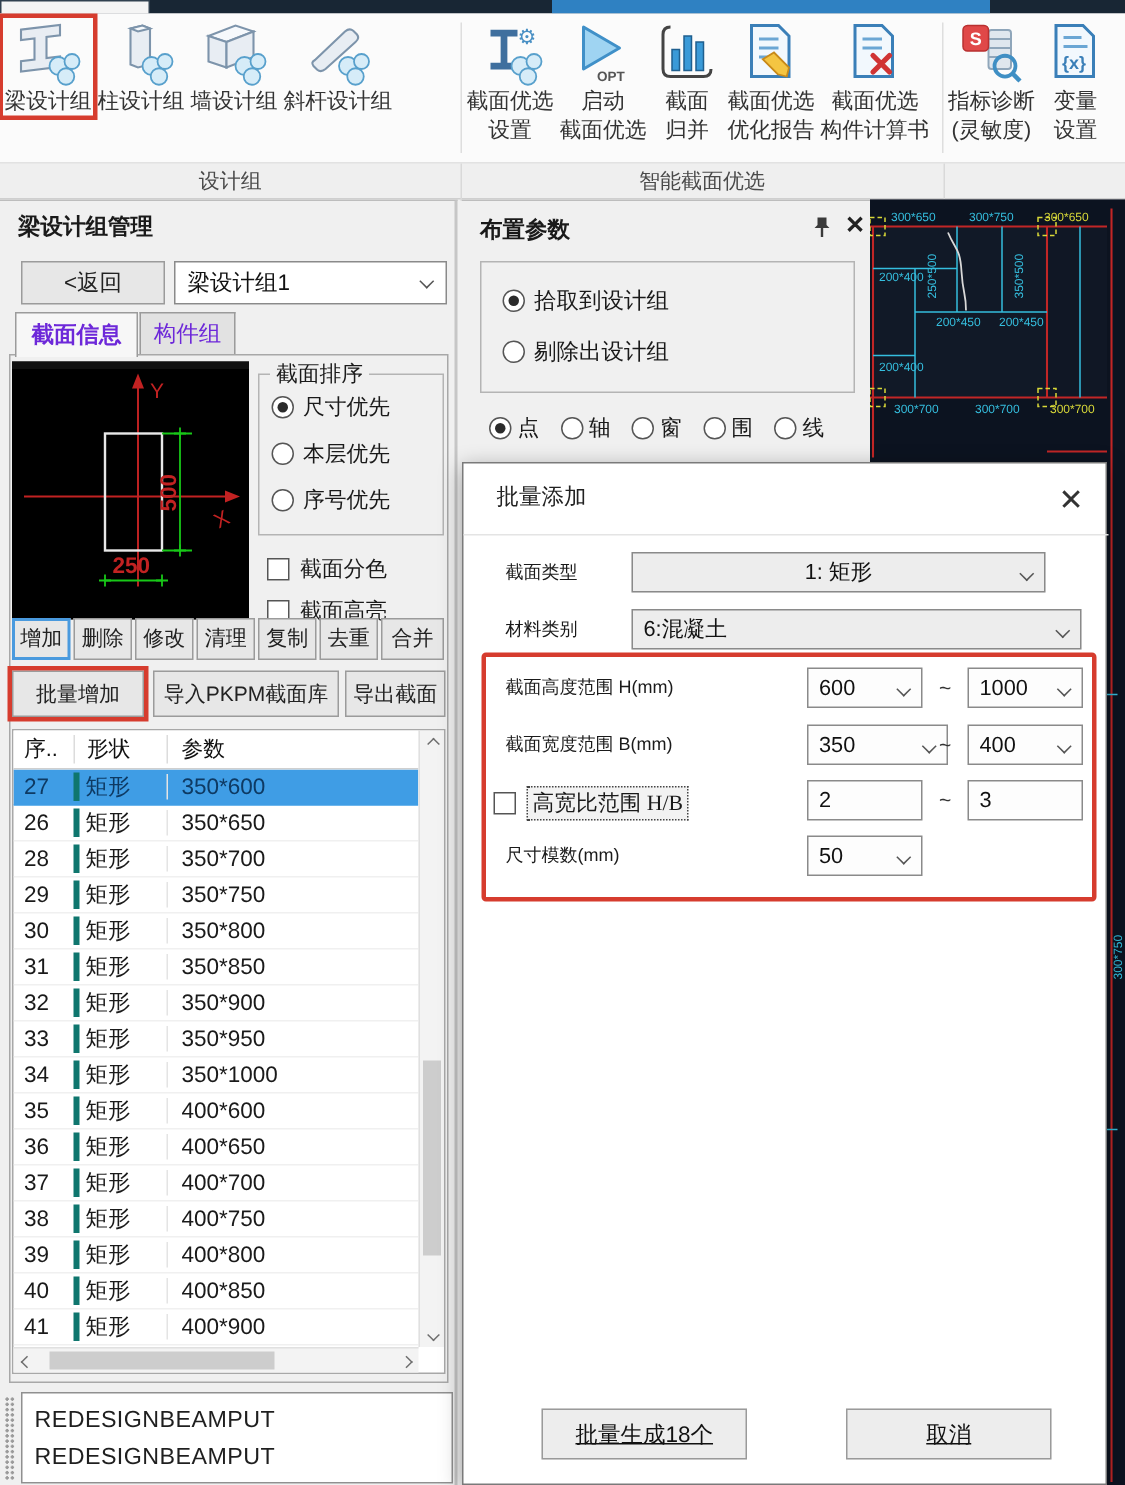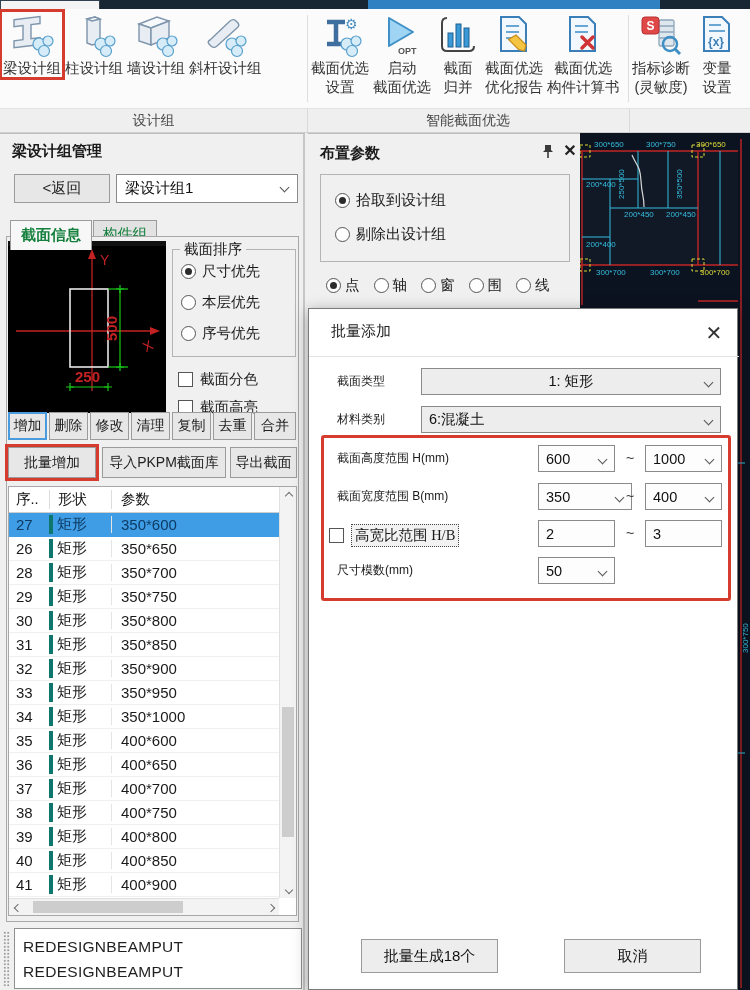--- a/index.html
+++ b/index.html
@@ -26,21 +26,21 @@
 
   
   .leftpanel{position:absolute;left:0;top:133px;width:305px;height:857px;background:#f0f0f0;border-top:1px solid #bdbdbd;border-right:2px solid #c6c6c6;z-index:2;}
   .lp-title{position:absolute;left:12px;top:8px;font-size:15px;font-weight:bold;color:#1a1a1a;}
   .pbtn{background:#e7e7e7;border:1px solid #9b9b9b;font-size:14px;color:#222;display:flex;align-items:center;justify-content:center;cursor:pointer;white-space:nowrap;}
   .back-btn{position:absolute;left:14px;top:40px;width:96px;height:29px;font-size:15px;}
   .dd{position:absolute;background:#fff;border:1px solid #8a8a8a;display:flex;align-items:center;padding:0 22px 0 8px;font-size:15px;color:#111;cursor:pointer;}
   .group-dd{left:116px;top:40px;width:182px;height:29px;}
   .chev{display:inline-block;width:7px;height:7px;border-right:1.6px solid #555;border-bottom:1.6px solid #555;transform:rotate(45deg);}
   .dd .chev{position:absolute;right:9px;top:9px;}
-  .tab{position:absolute;top:74px;height:28px;border:1px solid #9b9b9b;border-bottom:none;background:#e2e2e2;font-size:15px;color:#15803d;display:flex;align-items:center;justify-content:center;cursor:pointer;margin-top:12px;}
+  .tab{position:absolute;top:74px;height:28px;border:1px solid #9b9b9b;border-bottom:none;background:#e2e2e2;font-size:15px;color:#6d28d9;display:flex;align-items:center;justify-content:center;cursor:pointer;}
   .tab.on{background:#f7f7f7;font-weight:bold;height:30px;z-index:3;}
   .tab1{left:10px;width:82px;}
   .tab2{left:93px;width:64px;}
   .tabpage{position:absolute;left:6px;top:102px;width:293px;height:686px;border:1px solid #a8a8a8;background:#f0f0f0;}
 
   .preview{position:absolute;left:8px;top:107px;width:158px;height:172px;background:#000;}
   .gbox{position:absolute;border:1px solid #b4b4b4;}
   .glabel{position:absolute;top:-10px;left:7px;background:#f0f0f0;padding:0 4px;font-size:14.5px;color:#1a1a1a;}
   .sortbox{left:172px;top:115px;width:124px;height:108px;}
   .optrow{position:absolute;left:8px;display:flex;align-items:center;gap:6px;font-size:14.5px;color:#1a1a1a;white-space:nowrap;cursor:pointer;}
@@ -96,21 +96,21 @@
   .dlg-sep{position:absolute;left:0;top:47px;width:430px;height:1px;background:#e4e4e4;}
   .dlbl{position:absolute;font-size:12px;color:#1a1a1a;white-space:nowrap;}
   .fld{position:absolute;height:27px;background:#fdfdfd;border:1px solid #8a8a8a;font-size:14.5px;color:#111;display:flex;align-items:center;padding:0 20px 0 7px;cursor:pointer;}
   .fld .chev{position:absolute;right:8px;top:10px;}
   .fld.graybg{background:#ededed;}
   .fld.center{justify-content:center;padding-right:7px;}
   .fld.noarrow{padding-right:7px;cursor:text;}
   .redbox{position:absolute;left:12px;top:126px;width:410px;height:166px;border:3px solid #d63c2e;border-radius:3px;}
   .tilde{position:absolute;font-size:14px;color:#333;}
   .dotted{border:1px dotted #444;padding:1px 3px;background:#f2f2f2;font-family:Liberation Serif, serif;}
-  .dbtn{position:absolute;width:137px;height:34px;background:#ededed;border:1px solid #9a9a9a;font-size:15px;color:#111;display:flex;align-items:center;justify-content:center;cursor:pointer;}
+  .dbtn{position:absolute;width:137px;height:34px;background:#ededed;border:1px solid #9a9a9a;font-size:15px;color:#111;display:flex;align-items:center;justify-content:center;cursor:pointer;text-decoration:underline;}
 </style>
 </head>
 <body>
 
 <div id="root">
 
   <div class="topstrip">
     <div class="toptab"></div>
     <div class="topblue"></div>
   </div>
@@ -575,21 +575,21 @@
         </div>
     </div>
   </div>
 
   <div class="dialog">
     <div class="dlg-title">批量添加</div>
     <div class="dlg-close">✕</div>
     <div class="dlg-sep"></div>
 
     <div class="dlbl" style="left:28px;top:64px">截面类型</div>
-    <div class="fld graybg center" style="left:112px;top:59px;width:300px">
+    <div class="fld graybg center" style="left:112px;top:59px;width:276px">
       <span>1: 矩形</span>
       <span class="chev"></span>
     </div>
 
     <div class="dlbl" style="left:28px;top:102px">材料类别</div>
     <div class="fld graybg" style="left:112px;top:97px;width:300px">
       <span>6:混凝土</span>
       <span class="chev"></span>
     </div>
 

